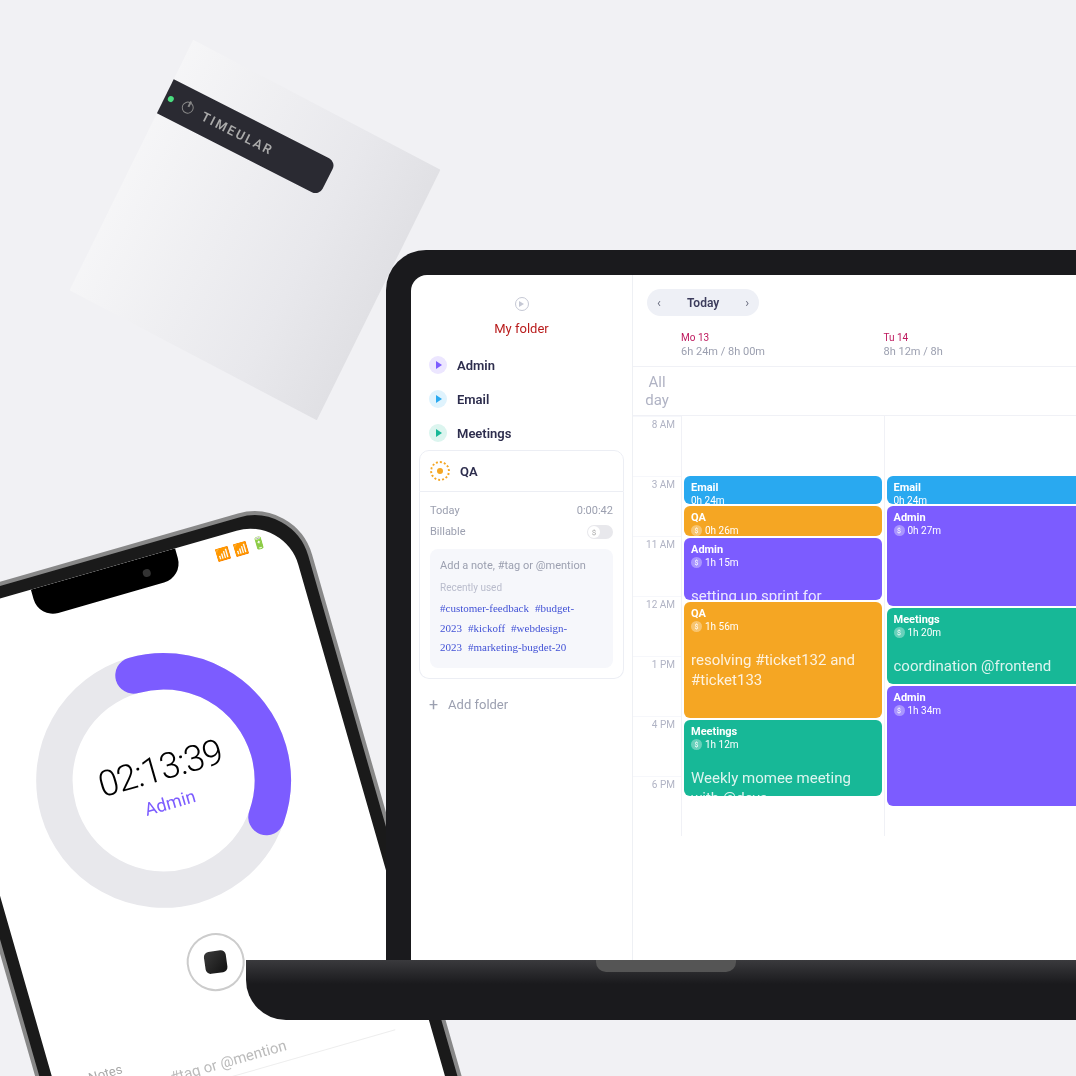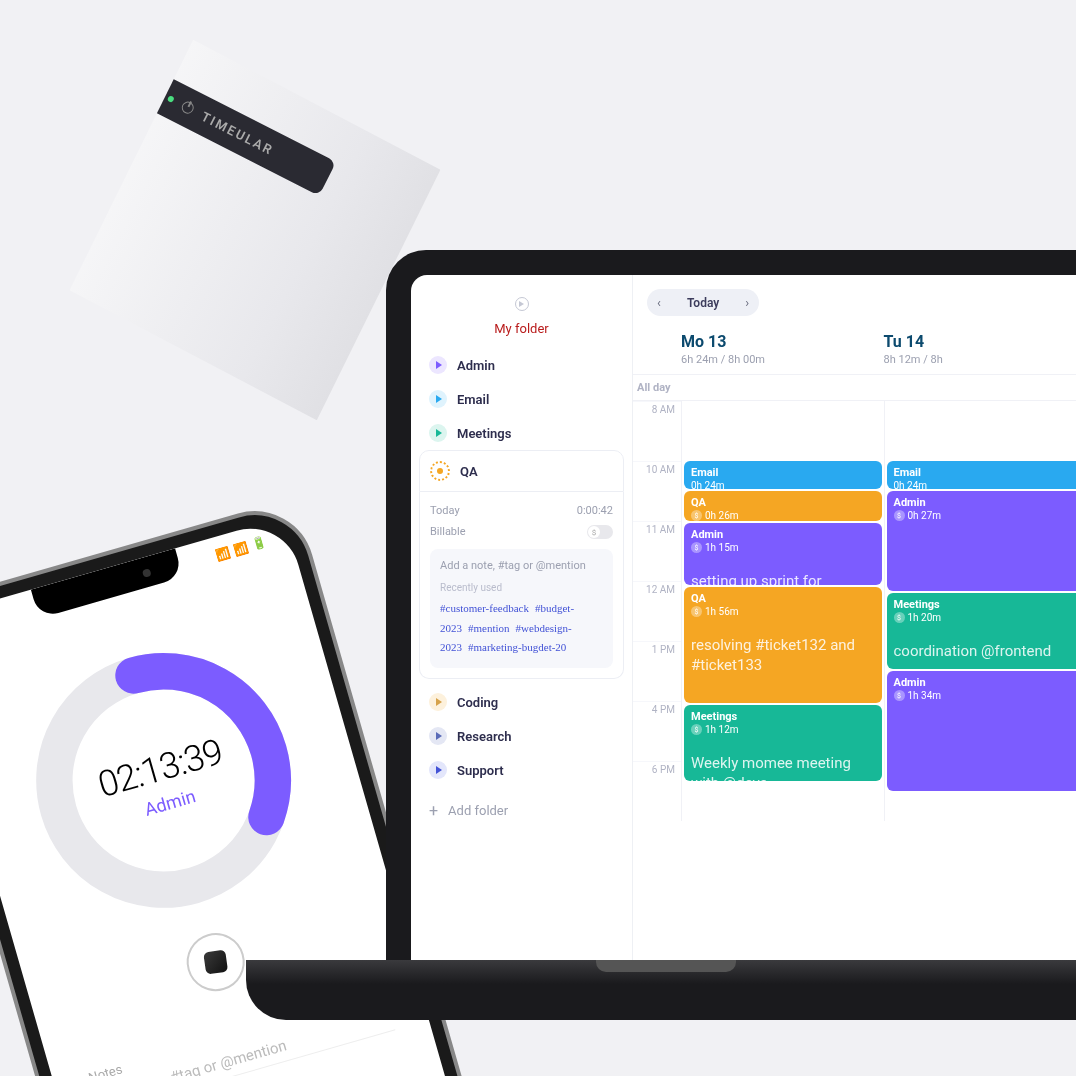--- a/index.html
+++ b/index.html
@@ -65,24 +65,24 @@
   .plus-ic { font-size: 16px; }
 
   
   .calendar { flex: 1; overflow: hidden; }
   .cal-header { padding: 14px 14px 8px; }
   .cal-nav { display: inline-flex; align-items: center; background: #eef0f6; border-radius: 20px; overflow: hidden; }
   .cal-nav-btn { padding: 6px 10px; color: #6b6e80; cursor: pointer; font-size: 13px; }
   .cal-nav-today { padding: 6px 16px; font-size: 12px; font-weight: 600; color: #3c3c5c; }
   .cal-days { display: flex; padding: 8px 0 0 48px; border-bottom: 1px solid #f0f1f6;}
   .cal-day { flex: 1; min-width: 150px; padding-bottom: 8px; }
-  .cal-day-name { font-size: 16px; font-weight: 700; color: #0c4a6e; }
+  .cal-day-name { font-size: 10px; font-weight: 400; color: #be185d; }
   .cal-day-time { font-size: 11px; color: #9ca0b0; margin-top: 2px; }
   .cal-allday { display:flex; border-bottom: 1px solid #f0f1f6; }
-  .cal-allday-label { width: 48px; font-size: 11px; color: #b0b3c4; padding: 6px 4px; text-align:left;font-weight:bold;}
+  .cal-allday-label { width: 48px; font-size: 15px; color: #b0b3c4; padding: 6px 4px; text-align:center;}
   .cal-grid { position: relative; }
   .cal-hours { position: absolute; left: 0; top: 0; width: 48px; }
   .cal-hour { height: 60px; font-size: 10px; color: #b0b3c4; text-align: right; padding-right: 6px; padding-top: 2px; border-top: 1px solid #f6f7fb; }
   .cal-cols { margin-left: 48px; display: flex; height: 420px; position: relative; }
   .cal-col { flex: 1; min-width: 150px; border-left: 1px solid #f0f1f6; position: relative; }
   .event { position: absolute; left: 2px; right: 2px; border-radius: 6px; padding: 5px 7px; color: #fff; overflow: hidden; }
   .event-title { font-size: 11px; font-weight: 700; }
   .event-meta { font-size: 10px; display: flex; align-items: center; gap: 3px; margin-top: 1px; }
   .event-desc { font-size: 15px; opacity: 0.85; margin-top: 19px; line-height: 1.3; }
   .dollar-badge { width: 11px; height: 11px; border-radius: 50%; background: rgba(255,255,255,0.35); display: inline-flex; align-items:center; justify-content:center; font-size: 7px; }
@@ -176,44 +176,24 @@
             <span>Today</span>
             <span>0:00:42</span>
           </div>
           <div class="panel-row">
             <span>Billable</span>
             <span class="billable-toggle"></span>
           </div>
           <div class="note-box">
             <div class="note-placeholder">Add a note, #tag or @mention</div>
             <div class="recent-label">Recently used</div>
-            <div class="tag-row" id="tag-row"><span>#customer-feedback</span><span>#budget-2023</span><span>#mention</span><span>#webdesign-2023</span><span>#marketing-bugdet-20</span></div>
-          </div>
-        </div>
-
-        <div id="sidebar-items-after">
-            <div class="sidebar-item">
-              <span class="sidebar-icon" style="background:#fdf1dc">
-                <span class="play-tri" style="border-left-color:#d6a24a"></span>
-              </span>
-              <span>Coding</span>
-            </div>
-            <div class="sidebar-item">
-              <span class="sidebar-icon" style="background:#e4e7f4">
-                <span class="play-tri" style="border-left-color:#5a6bb8"></span>
-              </span>
-              <span>Research</span>
-            </div>
-            <div class="sidebar-item">
-              <span class="sidebar-icon" style="background:#e3e6fb">
-                <span class="play-tri" style="border-left-color:#4252d6"></span>
-              </span>
-              <span>Support</span>
-            </div>
-          </div>
+            <div class="tag-row" id="tag-row"><span>#customer-feedback</span><span>#budget-2023</span><span>#kickoff</span><span>#webdesign-2023</span><span>#marketing-bugdet-20</span></div>
+          </div>
+        </div>
+
 
         <div class="add-folder">
           <span class="plus-ic">+</span>
           <span>Add folder</span>
         </div>
       </div>
 
       <div class="calendar">
         <div class="cal-header">
           <div class="cal-nav">
@@ -231,21 +211,21 @@
               <div class="cal-day-name">Tu 14</div>
               <div class="cal-day-time">8h 12m / 8h</div>
             </div>
           </div>
         <div class="cal-allday">
           <div class="cal-allday-label">All day</div>
         </div>
         <div class="cal-grid">
           <div class="cal-hours" id="cal-hours">
               <div class="cal-hour">8 AM</div>
-              <div class="cal-hour">10 AM</div>
+              <div class="cal-hour">3 AM</div>
               <div class="cal-hour">11 AM</div>
               <div class="cal-hour">12 AM</div>
               <div class="cal-hour">1 PM</div>
               <div class="cal-hour">4 PM</div>
               <div class="cal-hour">6 PM</div>
             </div>
           <div class="cal-cols">
             <div class="cal-col" id="col-0">
                 <div class="event c-blue" style="top: 60px; height: 28px;">
                   <div class="event-title">Email</div>

